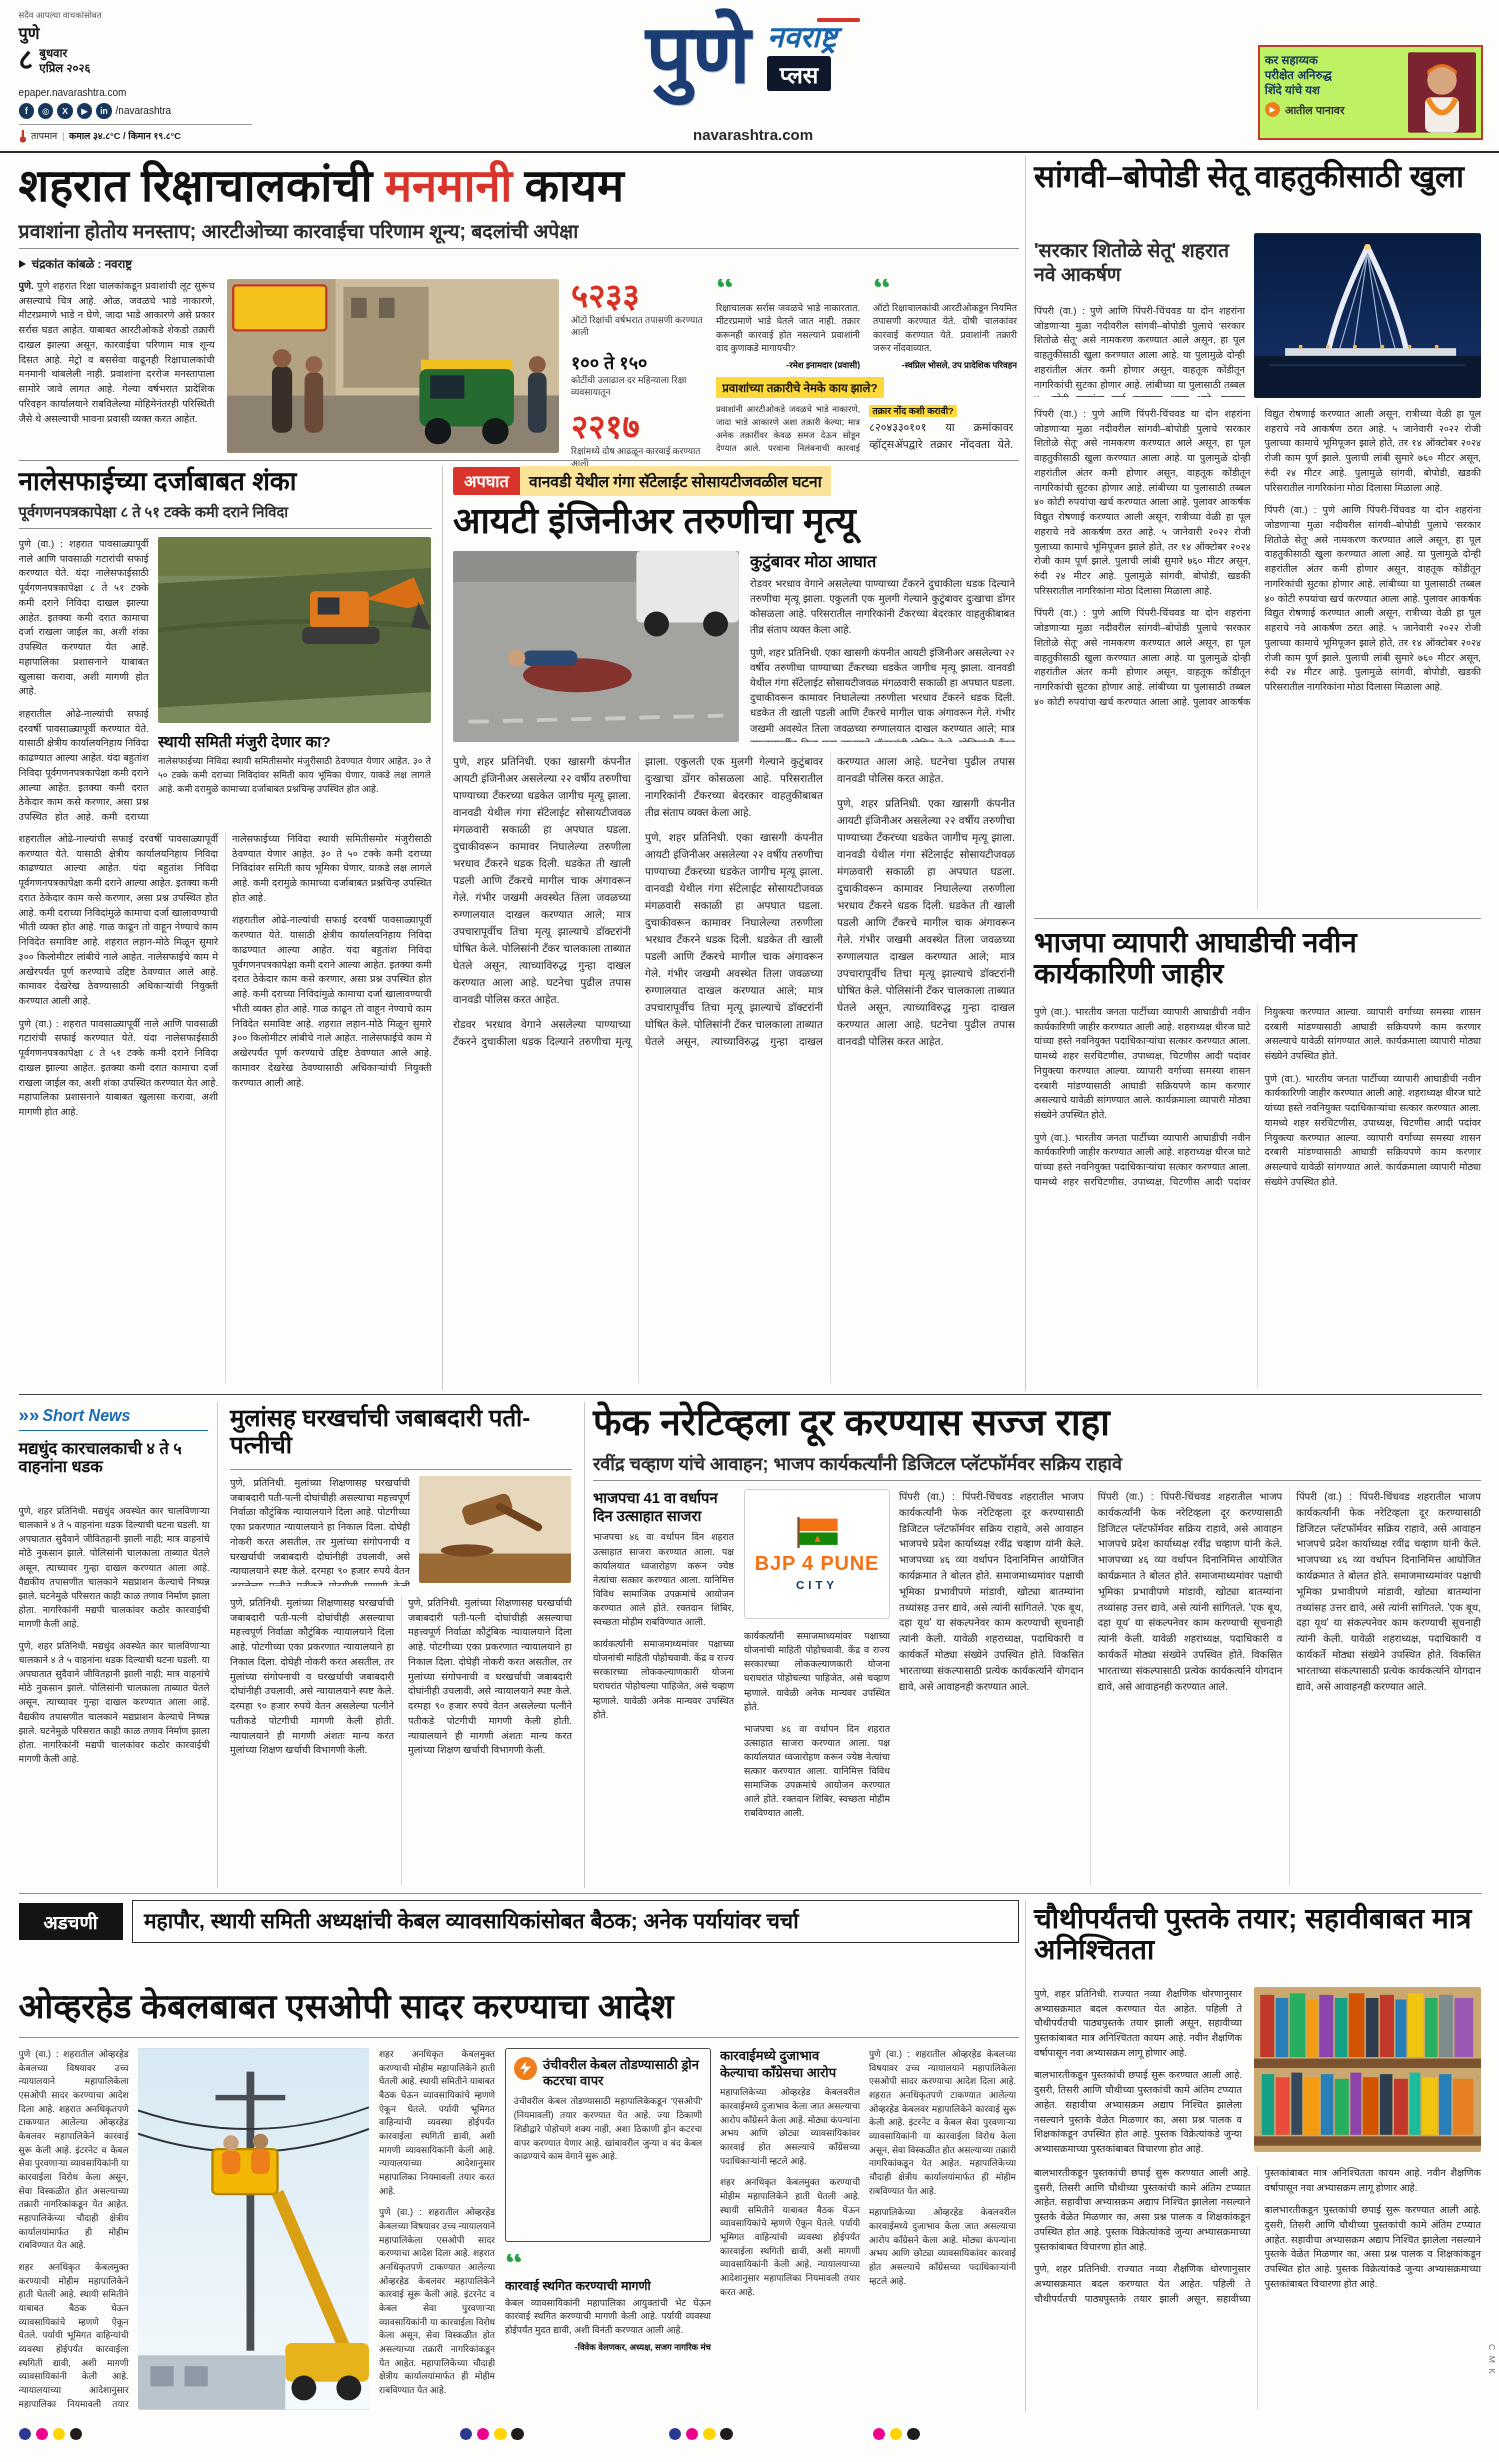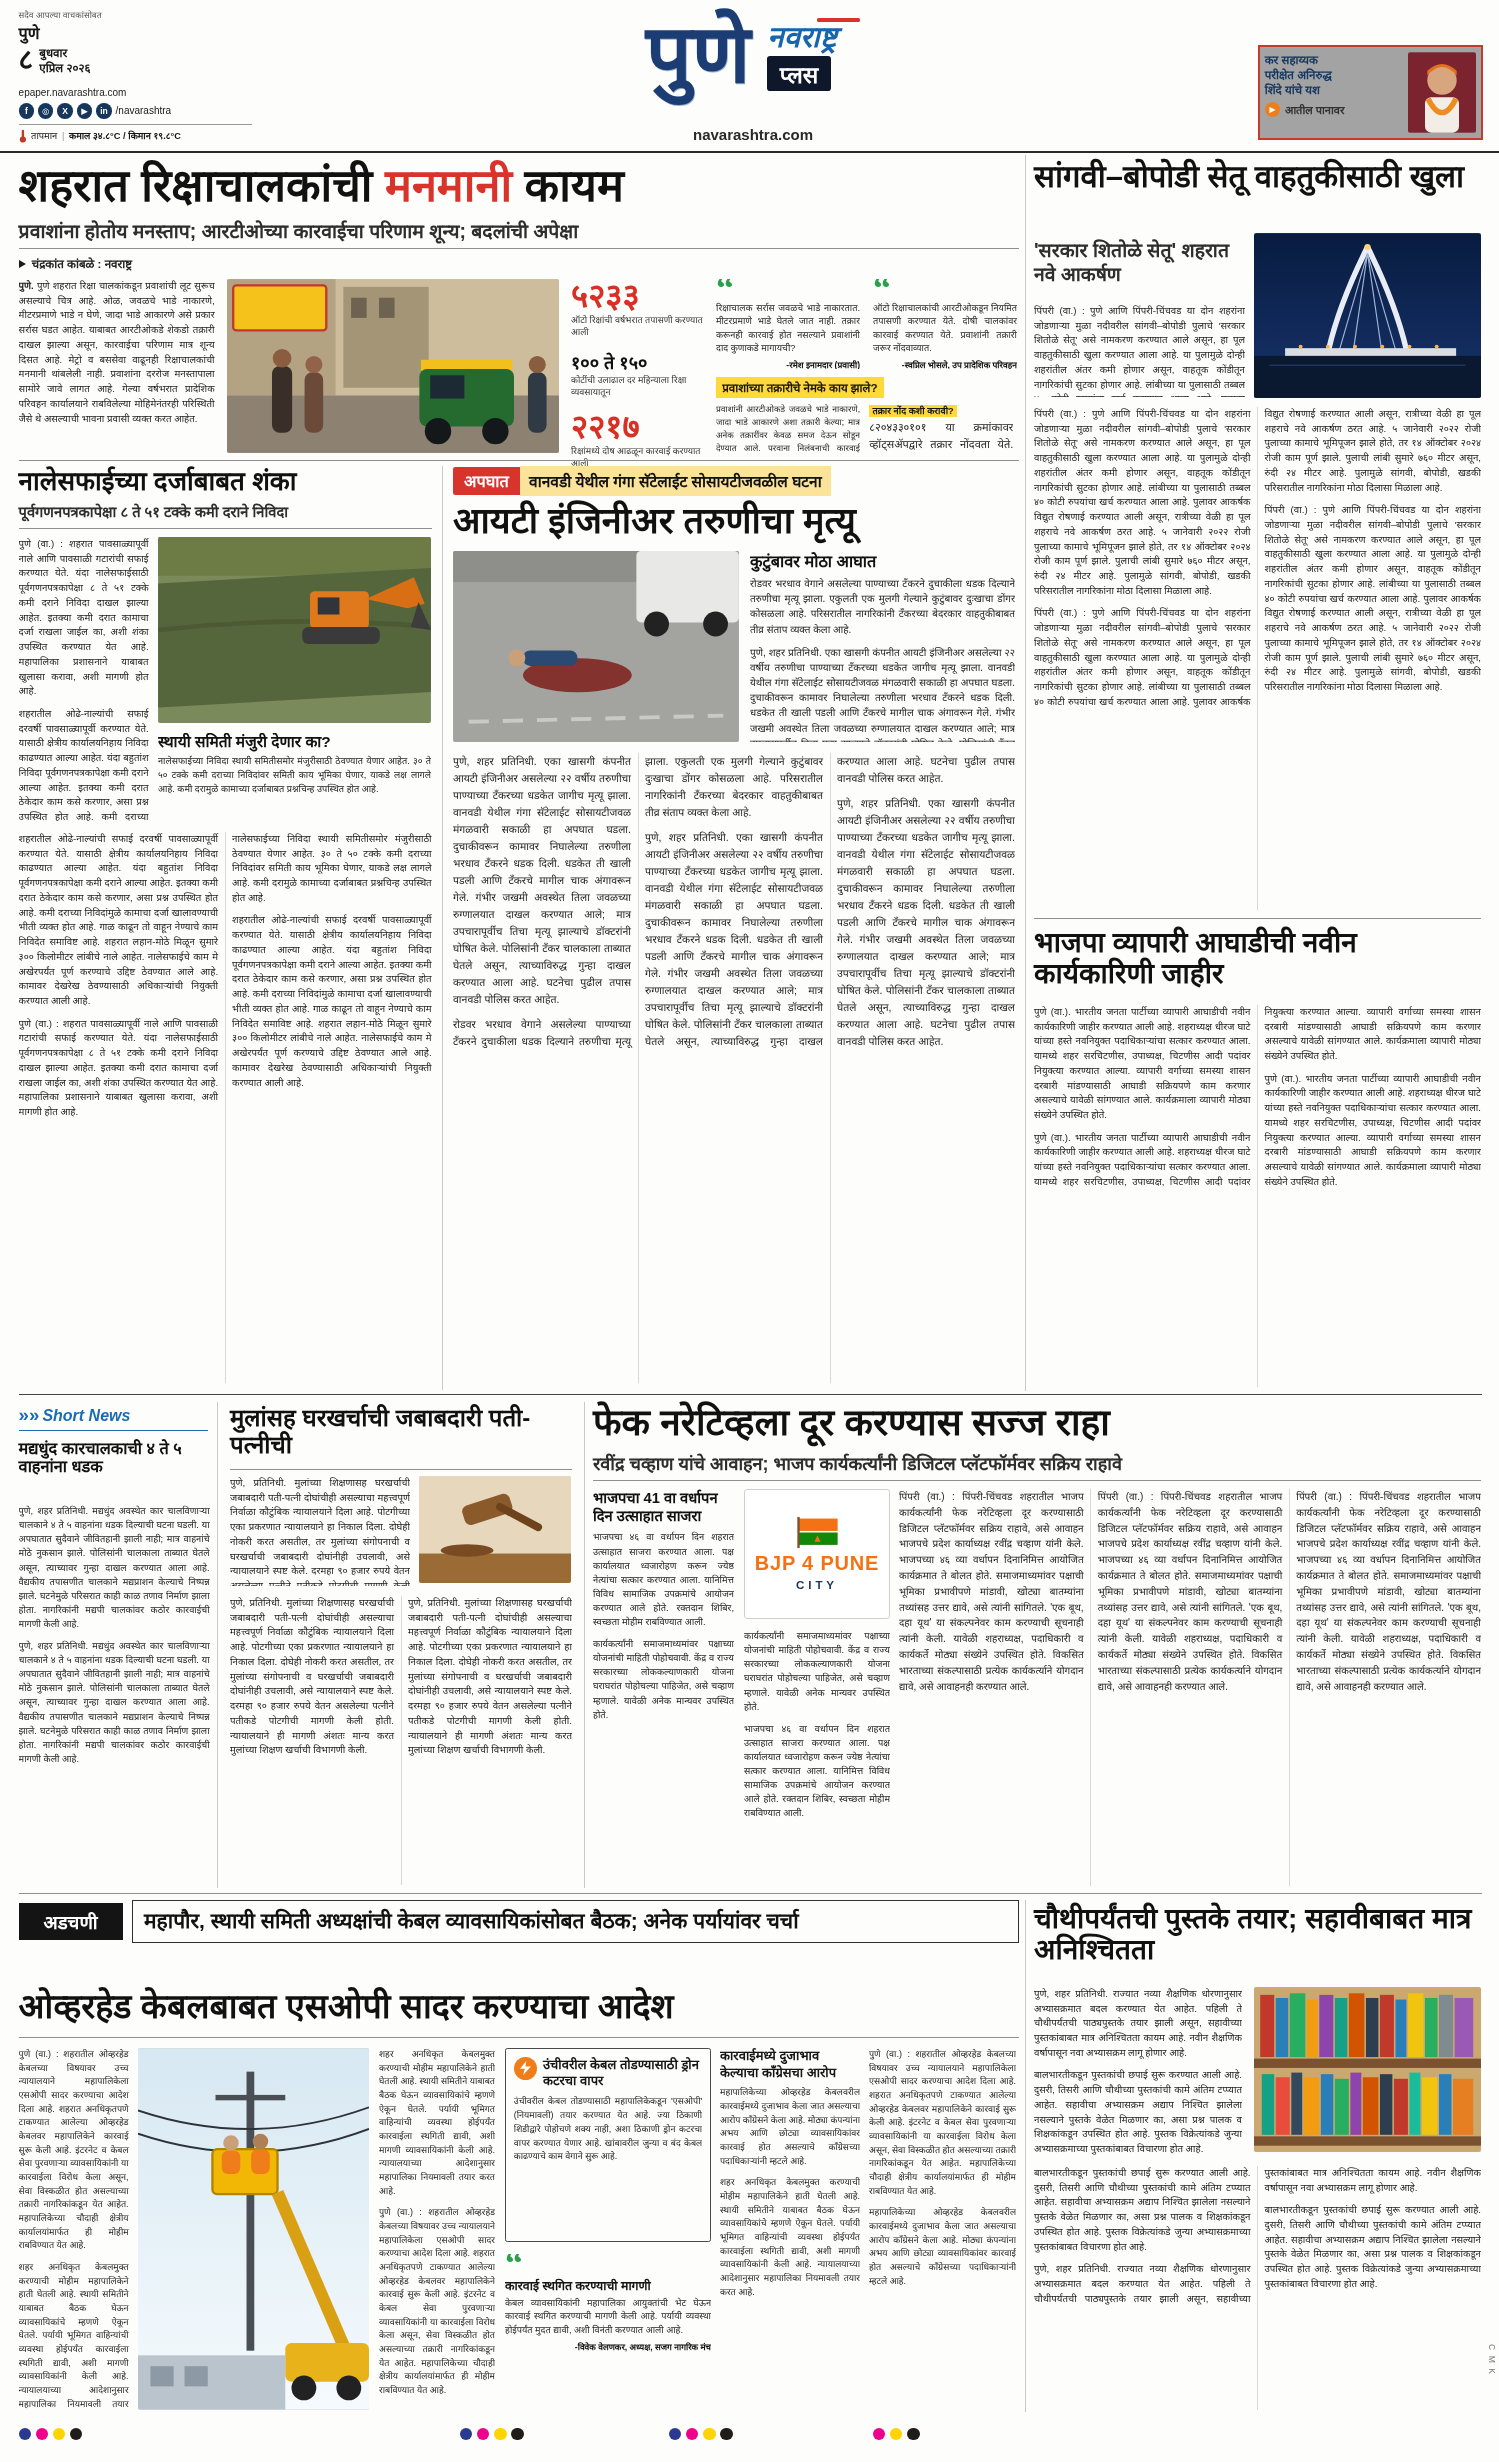--- a/index.html
+++ b/index.html
@@ -37,21 +37,21 @@
   .box-rule{position:absolute;border:1.6px solid #4a4a4a;border-radius:2.3px;padding:7.8px;overflow:hidden}
   .icon-circle{width:23px;height:23px;border-radius:50%;background:#ef7d1a;display:inline-flex;align-items:center;justify-content:center;flex:none}
   .masthead-big{font-weight:800;color:#1b3d74;font-size:81px;line-height:1;text-shadow:0.8px 0.8px 0 #9db2d4}
   .brand-top{font-weight:800;font-style:italic;color:#1665ad;font-size:29.5px;line-height:1.05}
   .brand-bottom{display:inline-block;background:#0f172a;color:#fff;font-weight:800;font-size:23px;padding:1.6px 12.4px;border-radius:3.1px;margin-top:3.1px}
   .brand-bar{width:43px;height:4.7px;background:#d8342c;border-radius:1.6px;margin-left:50px}
   .soc{width:15.5px;height:15.5px;border-radius:50%;background:#16365c;color:#fff;font-size:8.5px;font-weight:700;display:inline-flex;align-items:center;justify-content:center;margin-right:3.9px}
   .dots{position:absolute;display:flex;gap:4.7px}
   .dot{width:12.4px;height:12.4px;border-radius:50%}
   .dot.c1{background:#2b3990}.dot.c2x{background:#ec008c}.dot.c3x{background:#ffd400}.dot.c4{background:#1f1c1a}
-  .ad-card{position:absolute;border:2.3px solid #c23b2e;background:#a3a3a3;display:flex;padding:4.7px;gap:4.7px}
+  .ad-card{position:absolute;border:2.3px solid #c23b2e;background:#bef264;display:flex;padding:4.7px;gap:4.7px}
   .ad-text{font-size:11.6px;font-weight:800;color:#14365f;line-height:1.3}
   .ad-cta{display:flex;align-items:center;gap:4.7px;font-size:11px;font-weight:800;color:#333;margin-top:4.7px}
   .ad-cta .icon-circle{width:15.5px;height:15.5px;font-size:7.8px;color:#fff}
   .logo-card{position:absolute;border:0.8px solid #cfcfcf;border-radius:3.1px;background:#fff;display:flex;flex-direction:column;align-items:center;justify-content:center;gap:3.1px}
   .logo-l1{font-weight:800;font-size:20px;color:#f47216;letter-spacing:0.8px}
   .logo-l2{font-weight:800;font-size:11.6px;color:#16365c;letter-spacing:3.9px}
   .inset-title{font-weight:800;font-size:15.5px;line-height:1.2;color:#111}
   .subcol-title{font-weight:800;font-size:16.3px;line-height:1.25;color:#111;margin-bottom:4.7px}
   .reg-text{position:absolute;writing-mode:vertical-rl;font-size:8.5px;color:#777;letter-spacing:1.6px}
 </style>

